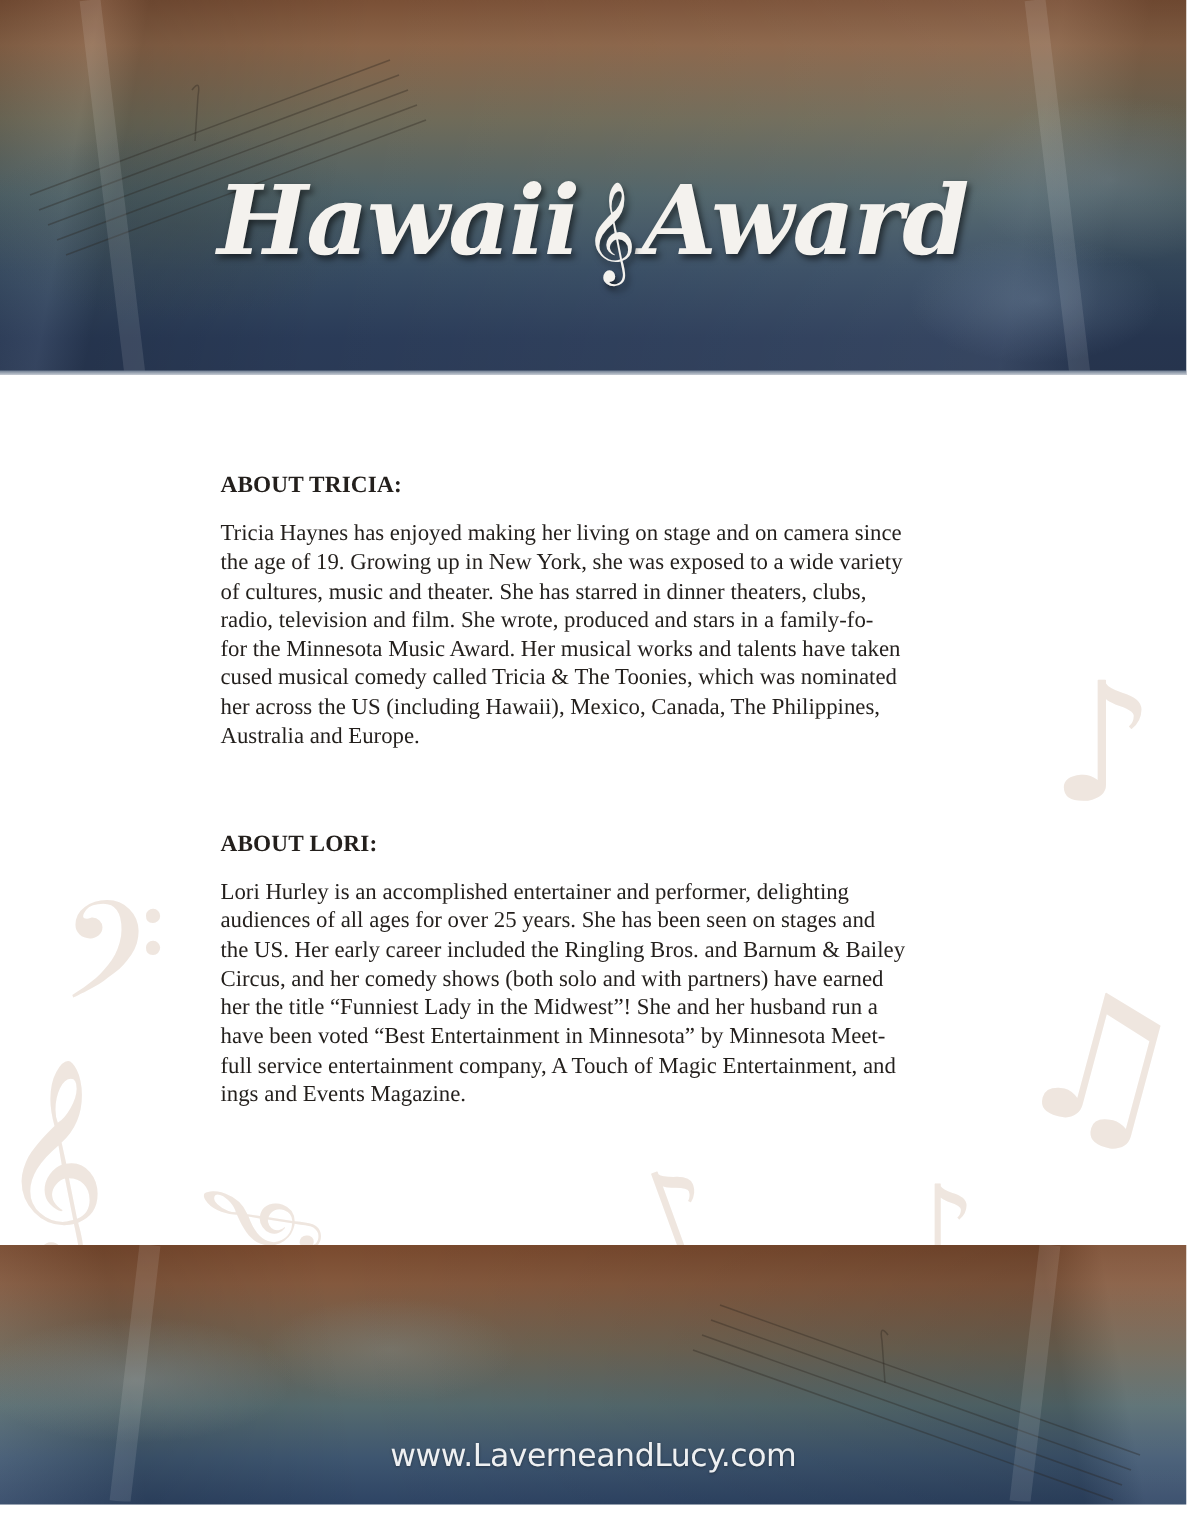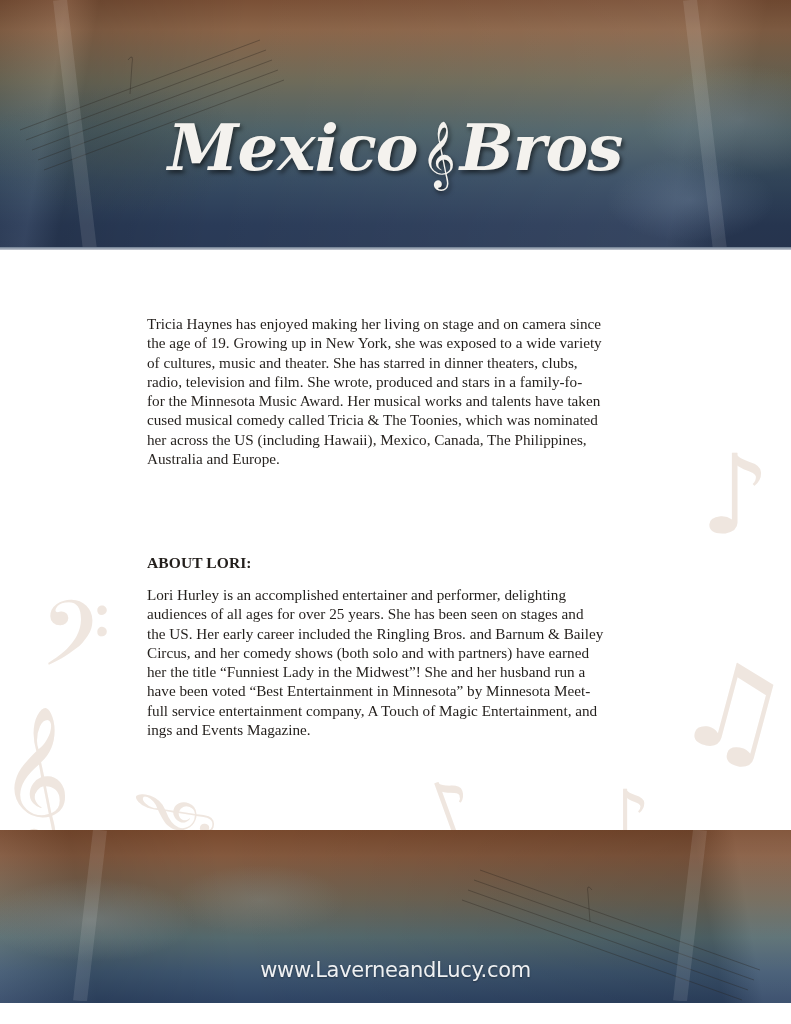--- a/index.html
+++ b/index.html
@@ -90,36 +90,37 @@
       <line x1="38" y1="160" x2="278" y2="70"></line>
       <line x1="44" y1="170" x2="284" y2="80"></line>
       <path d="M128 60 q6 -8 4 4 l-2 30"></path>
     </g>
     <g stroke="rgba(255,255,255,0.10)" stroke-width="14">
       <line x1="60" y1="0" x2="90" y2="250"></line>
       <line x1="690" y1="0" x2="720" y2="250"></line>
     </g>
   </svg>
   <div class="logo">
-    <span class="logo-word">Mexico</span>
+    <span class="logo-word">Hawaii</span>
     <span class="logo-amp">𝄞</span>
-    <span class="logo-word">Bros</span>
+    <span class="logo-word">Award</span>
   </div>
 </div>
 
 <div class="decor" style="left:40px; top:590px; font-size:110px;">𝄢</div>
 <div class="decor" style="left:0px; top:715px; font-size:120px;">𝄞</div>
 <div class="decor" style="left:150px; top:780px; font-size:70px; transform:rotate(-70deg);">𝄞</div>
 <div class="decor" style="left:700px; top:440px; font-size:110px;">♪</div>
 <div class="decor" style="left:680px; top:650px; font-size:120px; transform:rotate(15deg);">♫</div>
 <div class="decor" style="left:420px; top:770px; font-size:90px; transform:rotate(-20deg);">♪</div>
 <div class="decor" style="left:600px; top:780px; font-size:80px;">♪</div>
 
 <div class="content">
   <div class="section section-tricia">
+    <h2 class="section-heading">ABOUT TRICIA:</h2>
     <p class="section-body">
       <span>Tricia Haynes has enjoyed making her living on stage and on camera since</span>
       <span>the age of 19. Growing up in New York, she was exposed to a wide variety</span>
       <span>of cultures, music and theater. She has starred in dinner theaters, clubs,</span>
       <span>radio, television and film. She wrote, produced and stars in a family-fo-</span>
       <span>for the Minnesota Music Award. Her musical works and talents have taken</span>
       <span>cused musical comedy called Tricia &amp; The Toonies, which was nominated</span>
       <span>her across the US (including Hawaii), Mexico, Canada, The Philippines,</span>
       <span>Australia and Europe.</span>
     </p>

